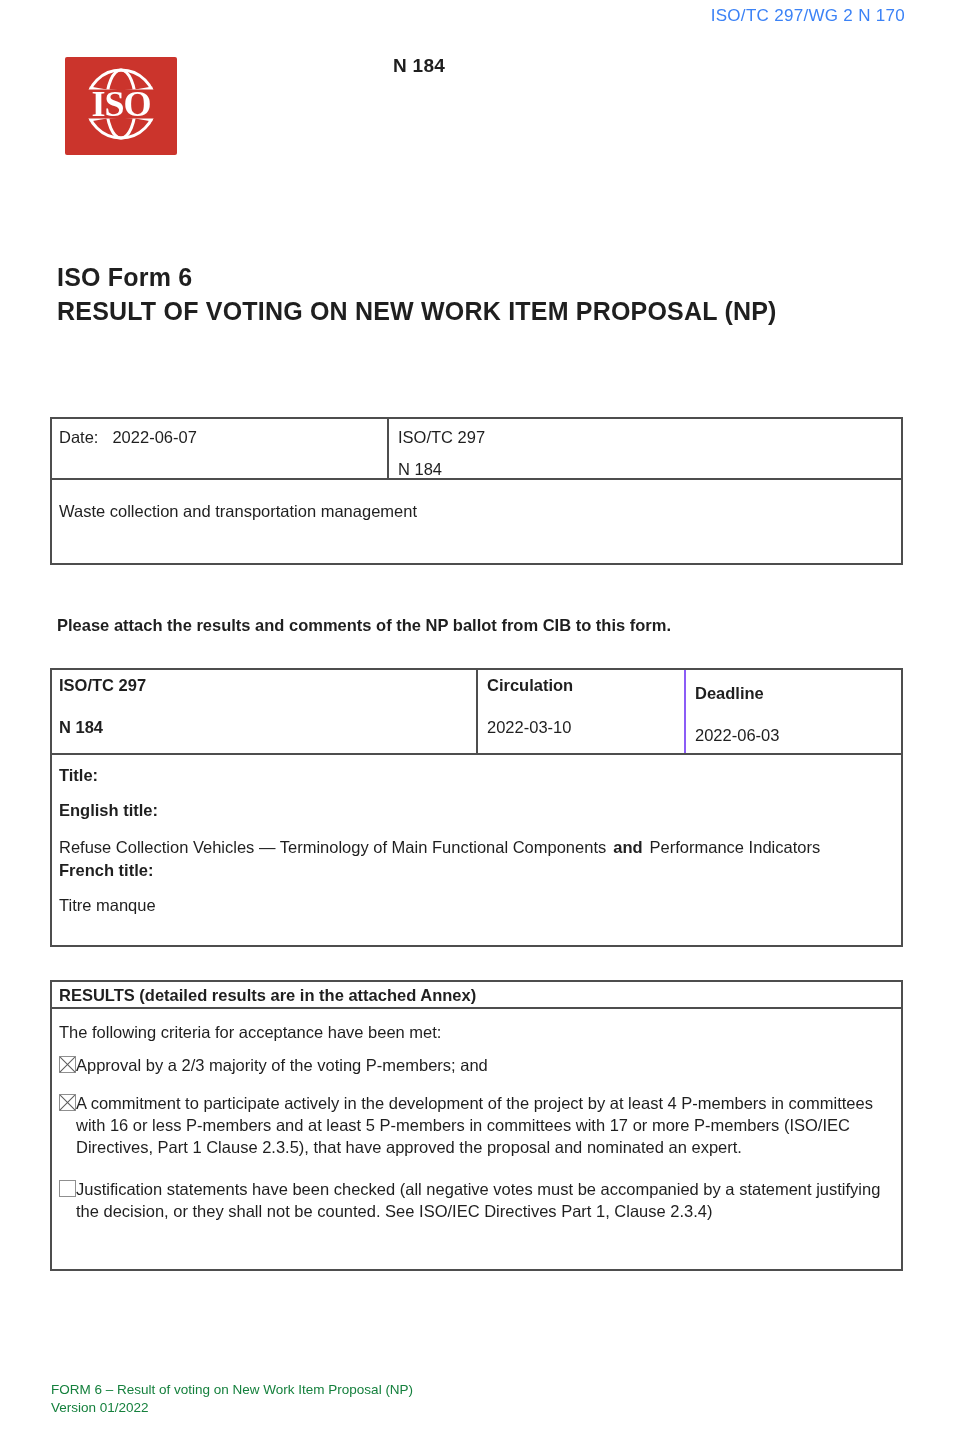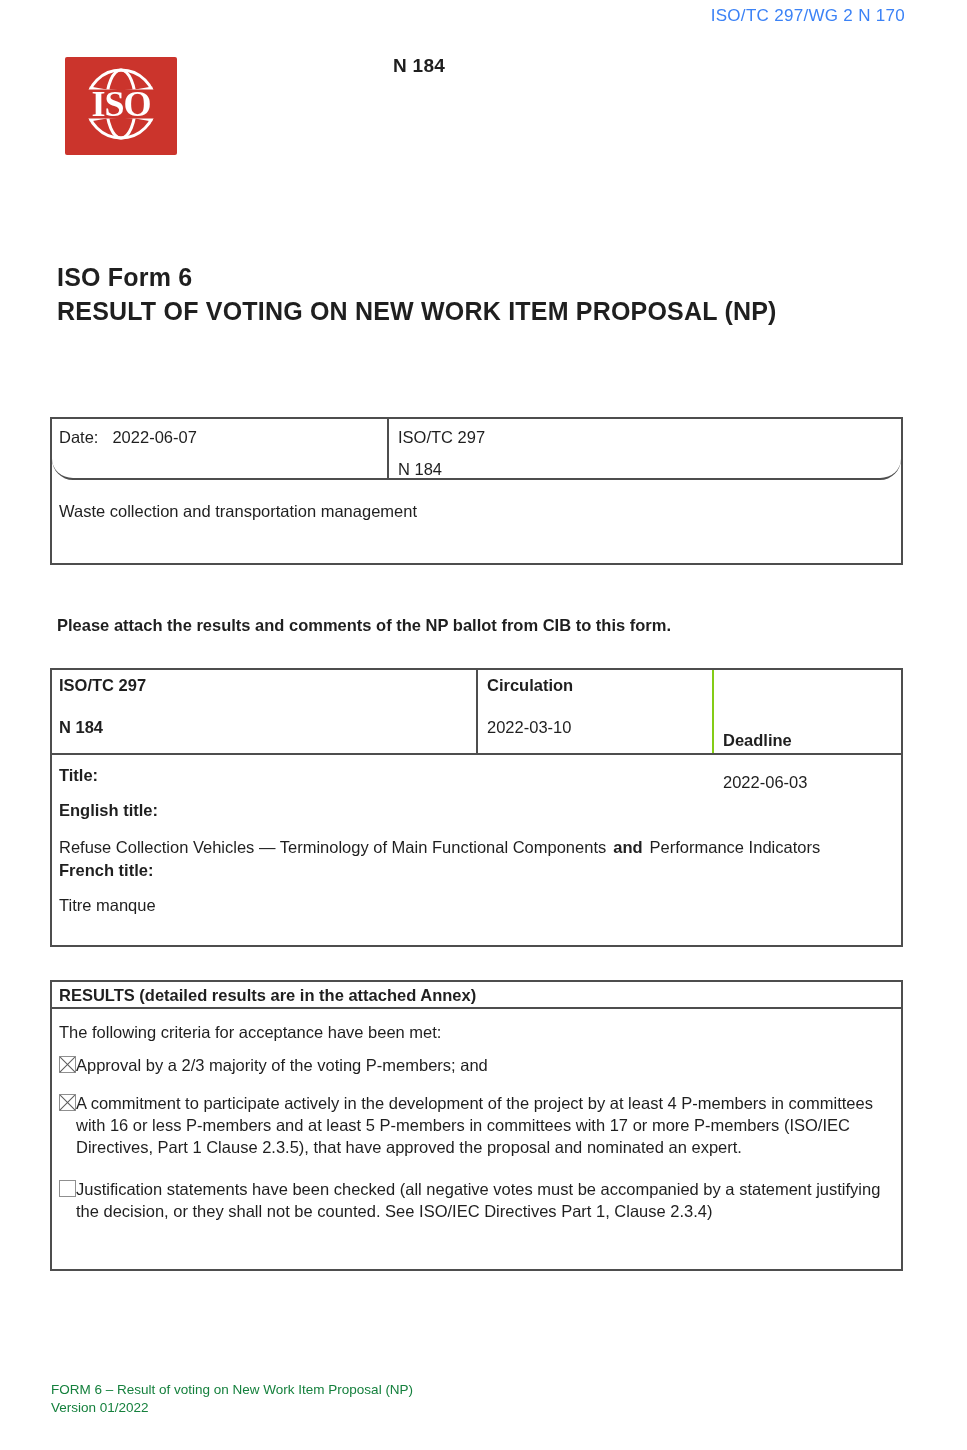--- a/index.html
+++ b/index.html
@@ -29,40 +29,40 @@
   .form-title {
     position: absolute; left: 57px; top: 260px;
     font-size: 25px; font-weight: bold; line-height: 34px; letter-spacing: 0.2px;
   }
 
   .tbl { position: absolute; left: 50px; width: 853px; border: 2px solid #4e4e4e; background: #fff; }
   .cell { font-size: 16.5px; line-height: 23px; }
 
   
   .box1 { top: 417px; height: 148px; }
-  .box1-row1 { display: flex; height: 61px; border-bottom: 2px solid #4e4e4e; border-radius: 21px; }
+  .box1-row1 { display: flex; height: 61px; border-bottom: 2px solid #4e4e4e; }
   .box1-c1 { width: 337px; border-right: 2px solid #4e4e4e; padding: 7px 7px; }
   .box1-c2 { flex: 1; padding: 7px 9px; }
   .box1-c2 .l2 { margin-top: 9px; }
   .box1-row2 { padding: 6px 7px; }
   .box1-row2 .l2 { margin-top: 14px; }
   .date-value { margin-left: 14px; }
 
   
   .attach-note {
     position: absolute; left: 57px; top: 616px;
     font-size: 16.5px; font-weight: bold;
   }
 
   
   .box2 { top: 668px; height: 279px; }
   .box2-header { display: flex; height: 85px; border-bottom: 2px solid #4e4e4e; }
   .b2c1 { width: 426px; border-right: 2px solid #4e4e4e; padding: 4px 7px; }
-  .b2c2 { width: 236px; border-right: 2px solid #84cc16; padding: 4px 9px; }
-  .b2c3 { flex: 1; padding: 19px 9px; margin-top: 40px; }
+  .b2c2 { width: 208px; border-right: 2px solid #8b5cf6; padding: 4px 9px; }
+  .b2c3 { flex: 1; padding: 12px 9px; }
   .box2-header .l1 { font-weight: bold; }
   .box2-header .l2 { margin-top: 19px; }
   .b2c1 .l2 { font-weight: bold; }
   .box2-body { padding: 9px 7px 0; }
   .box2-body .lbl { font-weight: bold; }
   .lbl-english { margin-top: 12px; }
   .english-text { margin-top: 14px; max-width: 830px; }
   .and-word { font-weight: bold; padding: 0 7px; }
   .lbl-french { margin-top: 0; }
   .french-text { margin-top: 12px; }

